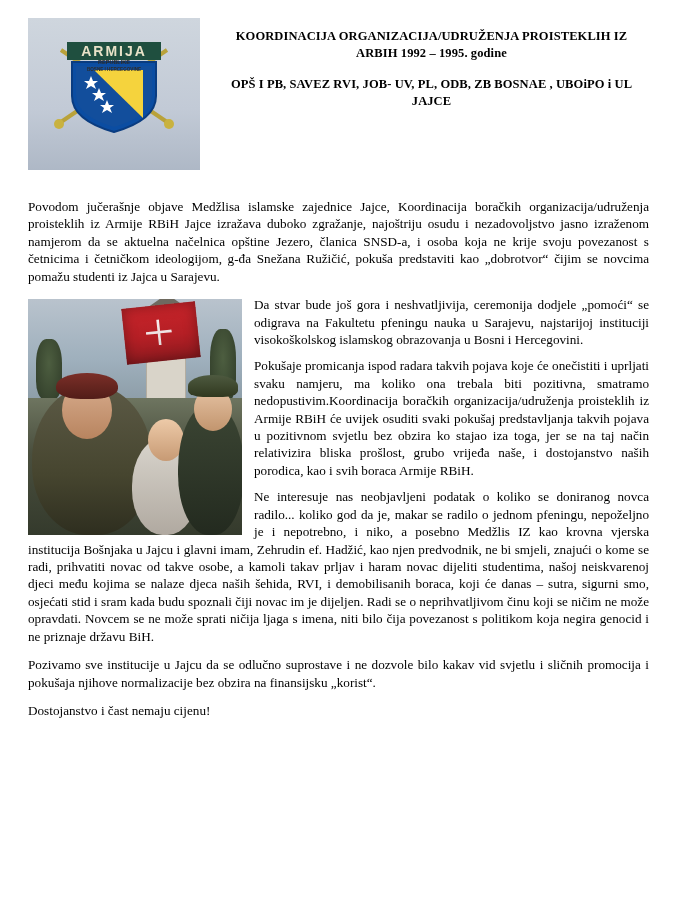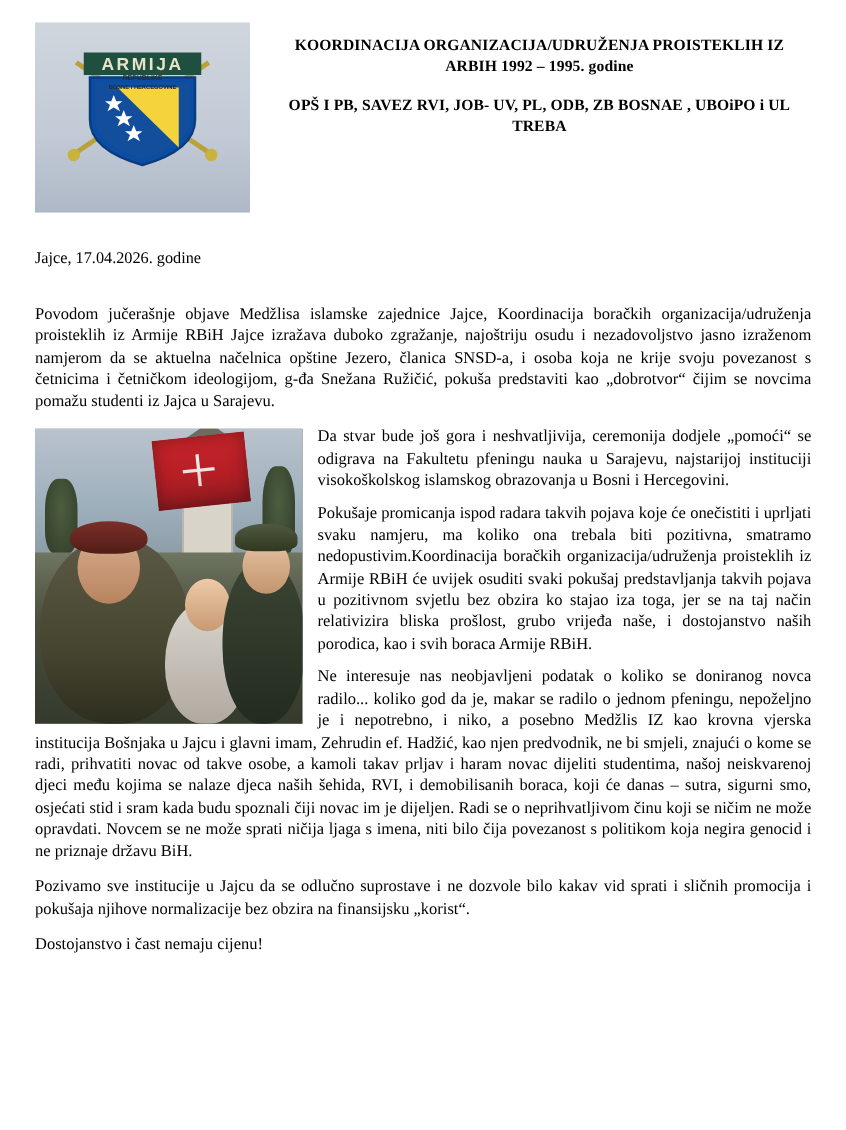--- a/index.html
+++ b/index.html
@@ -246,25 +246,24 @@
         <text x="75" y="48" font-family="Liberation Sans, sans-serif" font-size="5" fill="#ffffff" text-anchor="middle" opacity="0.0">REPUBLIKE</text>
       </svg>
       <svg class="emblem-shield" style="top:38px;" width="150" height="26" viewBox="0 0 150 26">
         <text x="75" y="8" font-family="Liberation Sans, sans-serif" font-size="5.5" font-weight="bold" fill="#2c2c2c" text-anchor="middle">REPUBLIKE</text>
         <text x="75" y="15" font-family="Liberation Sans, sans-serif" font-size="4.6" font-weight="bold" fill="#2c2c2c" text-anchor="middle">BOSNE I HERCEGOVINE</text>
       </svg>
     </div>
 
     <div class="header-text">
       <div class="header-line1">KOORDINACIJA ORGANIZACIJA/UDRUŽENJA PROISTEKLIH IZ ARBIH 1992 – 1995. godine</div>
-      <div class="header-line2">OPŠ I PB, SAVEZ RVI, JOB- UV, PL, ODB, ZB BOSNAE , UBOiPO  i UL TREBA</div>
+      <div class="header-line2">OPŠ I PB, SAVEZ RVI, JOB- UV, PL, ODB, ZB BOSNAE , UBOiPO  i UL JAJCE</div>
     </div>
   </div>
 
-  <div class="place-date">Jajce,  17.04.2026. godine</div>
 
 
   <div class="body-wrap clearfix">
 
     <p class="just">Povodom jučerašnje objave Medžlisa islamske zajednice Jajce, Koordinacija boračkih organizacija/udruženja proisteklih iz Armije RBiH Jajce izražava duboko zgražanje, najoštriju osudu i nezadovoljstvo jasno izraženom namjerom da se aktuelna načelnica opštine Jezero, članica SNSD-a, i osoba koja ne krije svoju povezanost s četnicima i četničkom ideologijom, g-đa Snežana Ružičić, pokuša predstaviti kao „dobrotvor“ čijim se novcima pomažu studenti iz Jajca u Sarajevu.</p>
 
     <div class="photo-block">
       <div class="photo-sky"></div>
       <div class="photo-church"></div>
       <div class="photo-tree" style="left:8px; top:40px;"></div>
@@ -277,17 +276,17 @@
       <div class="person p2"></div>
       <div class="p2-head"></div>
       <div class="person p3"></div>
       <div class="p3-head"></div>
       <div class="p3-cap"></div>
     </div>
 
     <p class="just tight">Da stvar bude još gora i neshvatljivija, ceremonija dodjele „pomoći“ se odigrava na Fakultetu pfeningu nauka u Sarajevu, najstarijoj instituciji visokoškolskog islamskog obrazovanja u Bosni i Hercegovini.</p>
     <p class="just tight">Pokušaje promicanja ispod radara takvih pojava koje će onečistiti i uprljati svaku namjeru, ma koliko ona trebala biti pozitivna, smatramo nedopustivim.Koordinacija boračkih organizacija/udruženja proisteklih iz Armije RBiH će uvijek osuditi svaki pokušaj predstavljanja takvih pojava u pozitivnom svjetlu bez obzira ko stajao iza toga, jer se na taj način relativizira bliska prošlost, grubo vrijeđa naše, i dostojanstvo naših porodica, kao i svih boraca Armije RBiH.</p>
     <p class="just">Ne interesuje nas neobjavljeni podatak o koliko se doniranog novca radilo... koliko god da je, makar se radilo o jednom pfeningu, nepoželjno je i nepotrebno, i niko, a posebno Medžlis IZ kao krovna vjerska institucija Bošnjaka u Jajcu i glavni imam, Zehrudin ef. Hadžić, kao njen predvodnik, ne bi smjeli, znajući o kome se radi, prihvatiti novac od takve osobe, a kamoli takav prljav i haram novac dijeliti studentima, našoj neiskvarenoj djeci među kojima se nalaze djeca naših šehida, RVI, i demobilisanih boraca, koji će danas – sutra, sigurni smo, osjećati stid i sram kada budu spoznali čiji novac im je dijeljen. Radi se o neprihvatljivom činu koji se ničim ne može opravdati. Novcem se ne može sprati ničija ljaga s imena, niti bilo čija povezanost s politikom koja negira genocid i ne priznaje državu BiH.</p>
-    <p class="just">Pozivamo sve institucije u Jajcu da se odlučno suprostave i ne dozvole bilo kakav vid sprati i sličnih promocija i pokušaja njihove normalizacije bez obzira na finansijsku „korist“.</p>
+    <p class="just">Pozivamo sve institucije u Jajcu da se odlučno suprostave i ne dozvole bilo kakav vid svjetlu i sličnih promocija i pokušaja njihove normalizacije bez obzira na finansijsku „korist“.</p>
     <p class="just">Dostojanstvo i čast nemaju cijenu!</p>
   </div>
 
 </div>
 
 </body></html>

